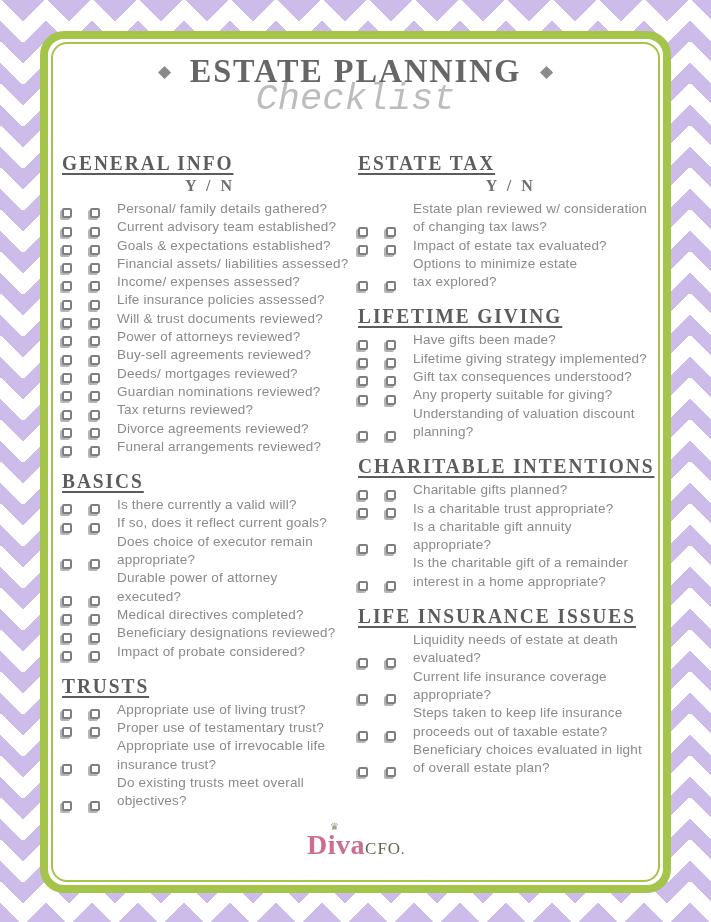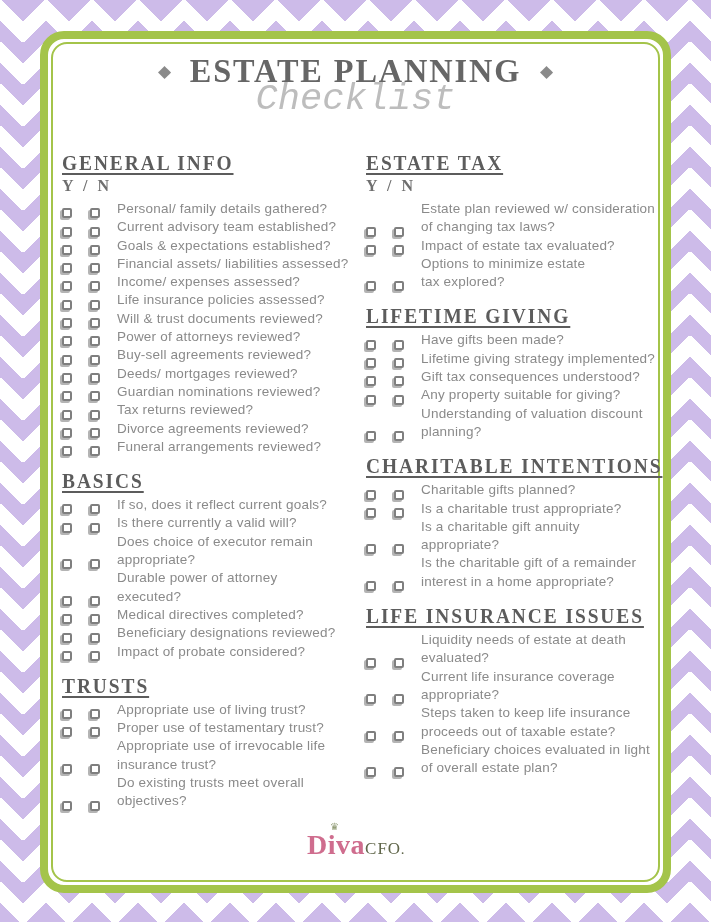--- a/index.html
+++ b/index.html
@@ -52,41 +52,40 @@
   }
   .diamond{ font-size:17px; color:#8a8a8a; line-height:1; }
   .subtitle{
     font-family:Liberation Mono, monospace; font-style:italic;
     font-size:37px; color:var(--subtitle-gray);
     margin-top:-12px; line-height:1.15;
   }
   .cols{
     position:absolute; top:113px; left:14px; right:0;
     display:flex;
-    gap:8px;
   }
   .col{ display:flex; flex-direction:column; }
   .col-left{ width:296px; flex:none; }
   .col-right{ flex:1; }
   .section{ margin-bottom:14px; }
   .heading{
     font-family:"Liberation Serif", serif;
     font-weight:700; font-size:20px; letter-spacing:2px;
     color:var(--heading-gray);
     line-height:22px;
     text-decoration:underline;
     text-decoration-thickness:2px;
     text-underline-offset:3px;
     white-space:nowrap;
     transform:scaleX(0.97); transform-origin:left;
   }
   .yn{
     font-family:"Liberation Serif", serif;
     font-weight:700; font-size:16px; letter-spacing:3px;
-    color:#6f6f6f; line-height:20px; margin-top:2px;
+    color:#6f6f6f; line-height:20px; margin-top:2px;text-align:center;
   }
   .items{ margin-top:4px; }
   .row{ display:flex; align-items:flex-end; }
   .cb{
     width:10px; height:10px; flex:none;
     border:2px solid #7f7f7f; border-radius:2px;
     background:#fff;
     box-shadow:-2px 2px 0 0 #b4b4b4;
     margin-top:3px;
     cursor:pointer;
@@ -229,27 +228,27 @@
 </div>
   </div>
 
   <div class="section">
     <div class="heading">BASICS</div>
 
     <div class="items">
   <div class="row">
     <span class="cb cb-y"></span>
     <span class="cb cb-n"></span>
+    <span class="item-label">Is there currently a valid will?</span>
+  </div>
+
+  <div class="row">
+    <span class="cb cb-y"></span>
+    <span class="cb cb-n"></span>
     <span class="item-label">If so, does it reflect current goals?</span>
-  </div>
-
-  <div class="row">
-    <span class="cb cb-y"></span>
-    <span class="cb cb-n"></span>
-    <span class="item-label">Is there currently a valid will?</span>
   </div>
 
   <div class="row">
     <span class="cb cb-y"></span>
     <span class="cb cb-n"></span>
     <span class="item-label">Does choice of executor remain
 appropriate?</span>
   </div>
 
   <div class="row">

